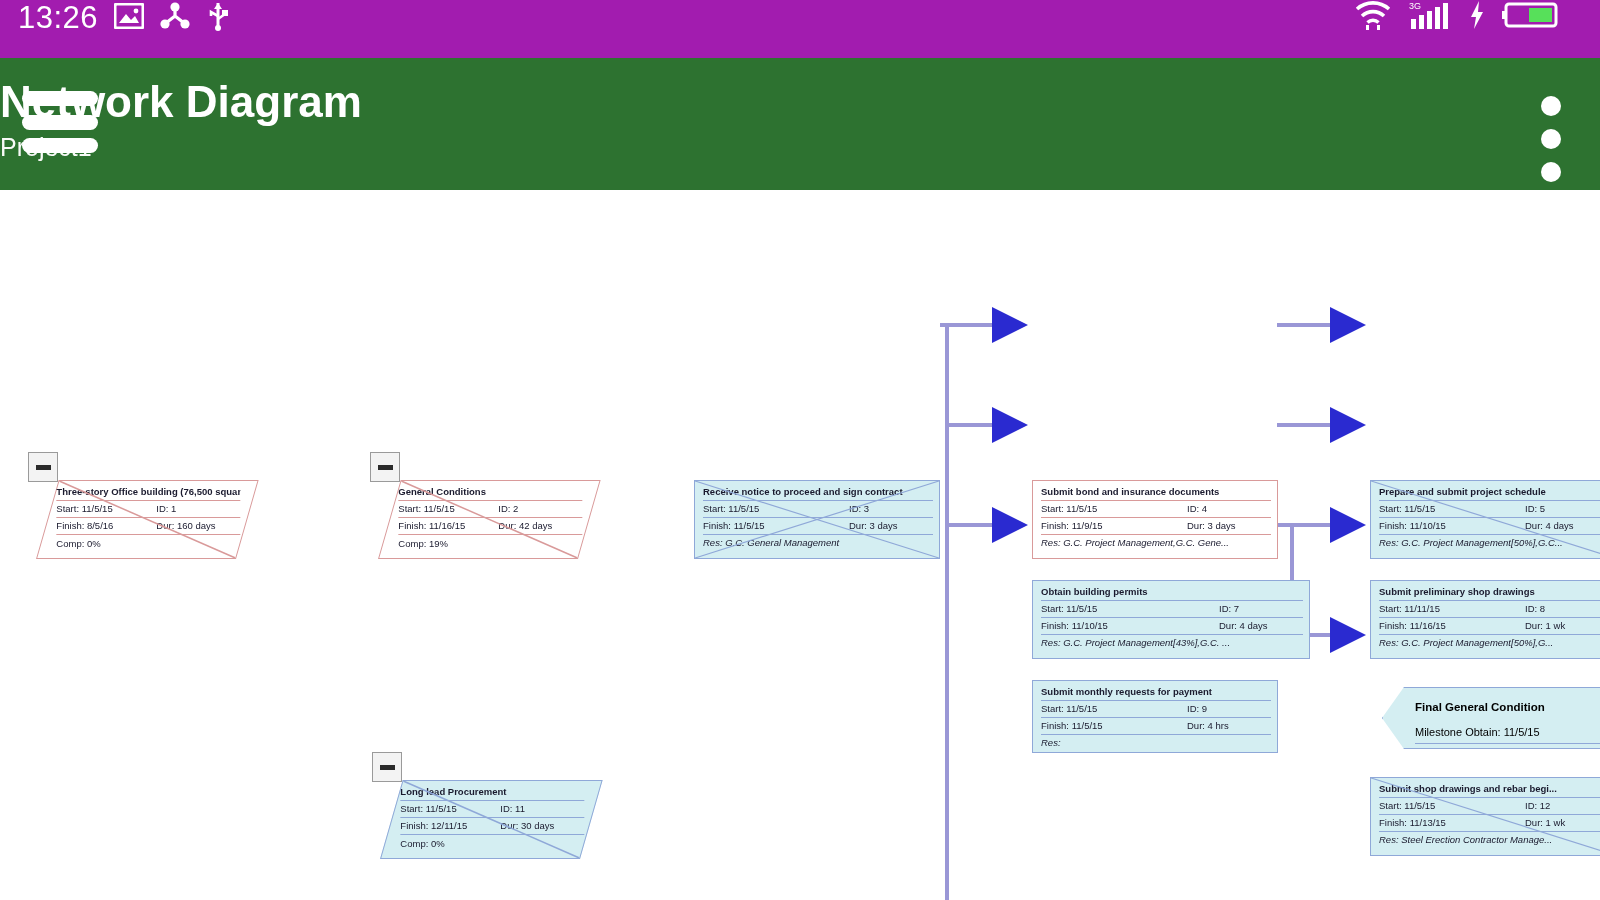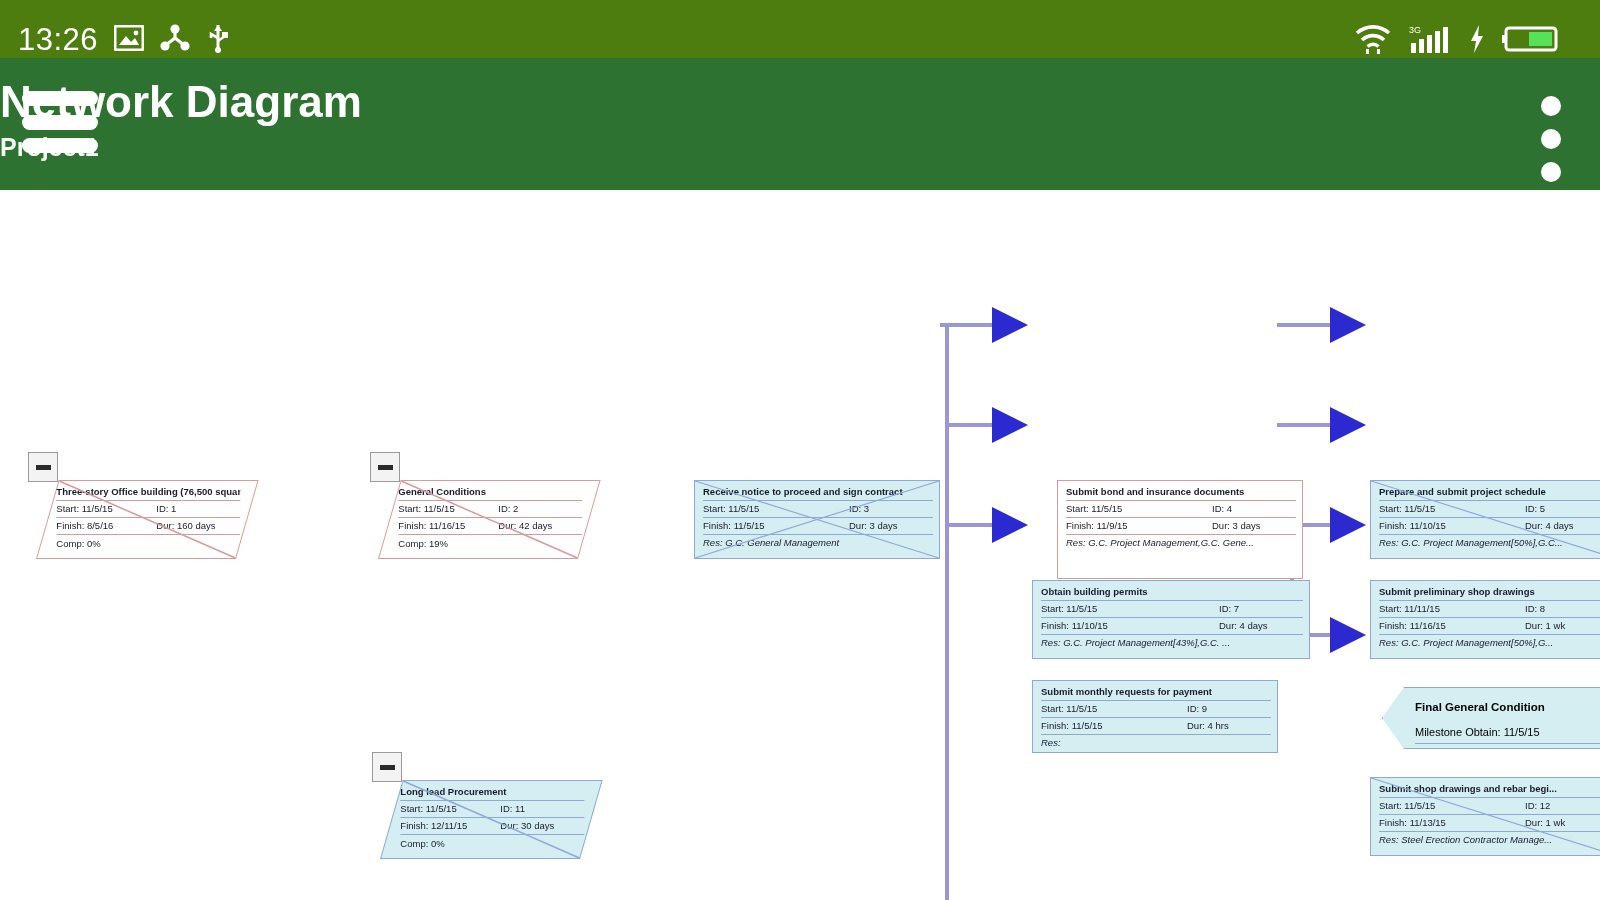--- a/index.html
+++ b/index.html
@@ -5,43 +5,43 @@
   * { box-sizing: border-box; margin:0; padding:0; }
   html,body { width:1600px; height:900px; overflow:hidden; }
   body {
     font-family: "Liberation Sans", sans-serif;
     background:#ffffff;
   }
 
   
   #statusbar{
     position:absolute; left:0; top:0; width:1600px; height:58px;
-    background:#4d7c0f; color:#fff;
-    display:flex; align-items:flex-end;
+    background:#a21caf; color:#fff;
+    display:flex; align-items:flex-start;
   }
   #sb-left{ display:flex; align-items:center; gap:16px; padding-left:18px; }
   #sb-clock{ font-size:31px; letter-spacing:0.5px; font-weight:400; }
   #sb-right{ margin-left:auto; display:flex; align-items:center; gap:16px; padding-right:40px; }
   .sicon{ display:block; }
 
   
   #appbar{
     position:absolute; left:0; top:58px; width:1600px; height:132px;
     background:#2d7230; color:#fff;
   }
   #hamburger{
     position:absolute; left:22px; top:33px; width:76px; height:62px;
     display:flex; flex-direction:column; justify-content:space-between;
   }
   #hamburger span{ display:block; height:15px; border-radius:8px; background:#fff; }
   #titlewrap{
     position:absolute; left:0; right:0; top:18px; 
   }
   #apptitle{ font-size:44px; font-weight:700; line-height:1.2; }
-  #appsubtitle{ font-size:25px; font-weight:700; margin-top:4px; opacity:.97; }
+  #appsubtitle{ font-size:25px; font-weight:400; margin-top:4px; opacity:.97; }
   #overflow{
     position:absolute; right:38px; top:38px; width:22px; height:86px;
     display:flex; flex-direction:column; justify-content:space-between; align-items:center;
   }
   #overflow i{ display:block; width:20px; height:20px; border-radius:50%; background:#fff; }
 
   
   #canvas{
     position:absolute; left:0; top:190px; width:1600px; height:710px;
     background:#ffffff; overflow:hidden;
@@ -289,21 +289,21 @@
         <span class="nf"><span>Finish:</span> <span>11/5/15</span></span>
         <span class="nf right"><span>Dur:</span> <span>3 days</span></span>
       </div>
       <div class="nres"><span>Res:</span>&nbsp;<span>G.C. General Management</span></div>
     </div>
     <svg class="xcross" viewBox="0 0 246 79" preserveAspectRatio="none">
         <path d="M0,0 L246,79 M246,0 L0,79" stroke="#8fa8d8" stroke-width="1.2" fill="none"></path>
       </svg>
   </div>
 
-  <div class="node crit" style="left:1032px; top:290px; width:246px; height:99px;margin-left:25px;">
+  <div class="node crit" style="left:1032px; top:290px; width:246px; height:79px;">
     <div class="inner">
       <div class="ntitle sep">Submit bond and insurance documents</div>
       <div class="nrow sep">
         <span class="nf"><span>Start:</span> <span>11/5/15</span></span>
         <span class="nf right"><span>ID:</span> <span>4</span></span>
       </div>
       <div class="nrow sep">
         <span class="nf"><span>Finish:</span> <span>11/9/15</span></span>
         <span class="nf right"><span>Dur:</span> <span>3 days</span></span>
       </div>

